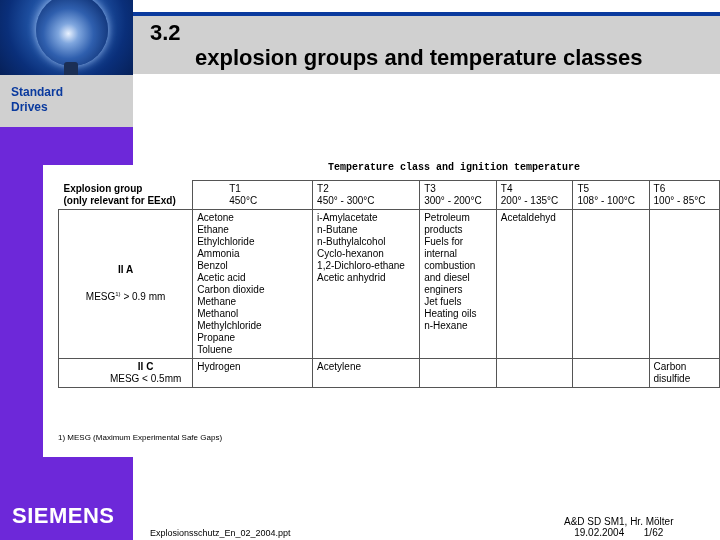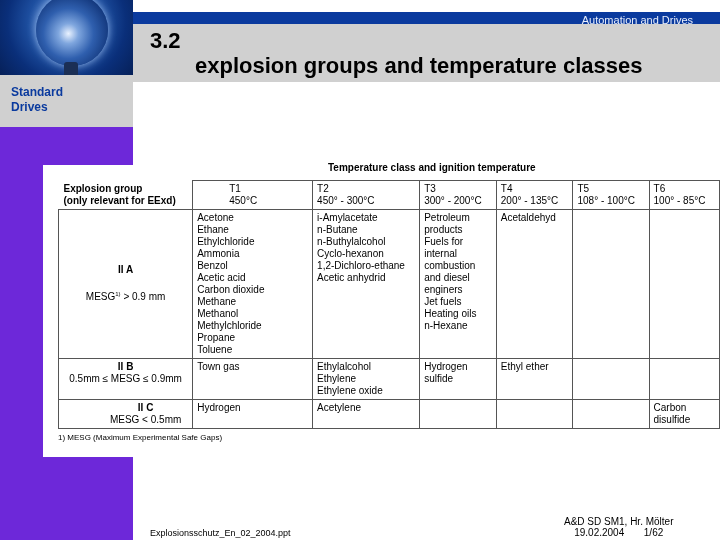--- a/index.html
+++ b/index.html
@@ -1,32 +1,32 @@
 <!DOCTYPE html>
 <html><head>
 <meta charset="utf-8">
 <style>
   html,body{margin:0;padding:0;}
   body{width:720px;height:540px;position:relative;overflow:hidden;background:#fff;font-family:"Liberation Sans",sans-serif;color:#000;}
   .topbar{position:absolute;left:133px;top:12px;width:587px;height:16px;background:#0a3a9e;}
   .topbar .brand{position:absolute;right:27px;top:2px;font-size:11px;color:#e8eefc;}
-  .titlebar{position:absolute;left:133px;top:16px;width:587px;height:58px;background:#d0d0d0;margin-top:8px;}
+  .titlebar{position:absolute;left:133px;top:16px;width:587px;height:58px;background:#d0d0d0;}
   .title-num{position:absolute;left:17px;top:4px;font-size:22px;font-weight:bold;}
   .title-text{position:absolute;left:62px;top:4px;font-size:22px;font-weight:bold;line-height:25px;}
   .sidebar{position:absolute;left:0;top:0;width:133px;height:540px;background:#6d28d9;}
   .globe{position:absolute;left:0;top:0;width:133px;height:75px;background:radial-gradient(circle at 50% 30%,#a9c6ef 0%,#4f7fc9 20%,#1d4e9f 45%,#0a2f7a 70%,#062058 100%);overflow:hidden;}
   .globe .ball{position:absolute;left:36px;top:-6px;width:72px;height:72px;border-radius:50%;background:radial-gradient(circle at 45% 55%,#e9f2ff 0%,#7fa6de 18%,#2f5fae 45%,#0d2f72 80%);box-shadow:0 0 8px #9fc0f0;}
   .globe .stand{position:absolute;left:64px;top:62px;width:14px;height:13px;background:#1b2f55;border-radius:3px 3px 0 0;}
   .label-box{position:absolute;left:0;top:75px;width:133px;height:52px;background:#d0d0d0;}
   .label-box div{position:absolute;left:11px;top:10px;font-size:12px;font-weight:bold;color:#0a3a9e;line-height:15px;}
   .content{position:absolute;left:43px;top:165px;width:677px;height:292px;background:#fff;}
   .siemens{position:absolute;left:12px;top:503px;font-size:22px;font-weight:bold;color:#fff;letter-spacing:0.5px;}
   .filename{position:absolute;left:150px;top:528px;font-size:9px;}
   .footer-right{position:absolute;left:564px;top:516px;font-size:10px;line-height:11px;text-align:center;}
-  .table-caption{position:absolute;left:328px;top:162px;font-size:10px;font-weight:bold;}
+  .table-caption{position:absolute;left:328px;top:162px;font-size:10px;font-weight:bold;font-family:Liberation Mono, monospace;}
   table.gas{position:absolute;left:58px;top:180px;border-collapse:collapse;font-size:10px;line-height:12px;}
   table.gas td{border:1px solid #555;vertical-align:top;padding:2px 4px;}
   table.gas td.nob{border:none;font-weight:bold;}
   table.gas td.grp{text-align:center;vertical-align:middle;}
   .footnote{position:absolute;left:58px;top:433px;font-size:8px;}
   sup{font-size:6px;}
 </style>
 </head>
 <body>
 
@@ -34,20 +34,21 @@
   <div class="globe">
     <div class="ball"></div>
     <div class="stand"></div>
   </div>
   <div class="label-box">
     <div>
       <span>Standard</span><br>
       <span>Drives</span>
     </div>
   </div>
+  <div class="siemens">SIEMENS</div>
 </div>
 
 <div class="topbar">
   <span class="brand">Automation and Drives</span>
 </div>
 
 <div class="titlebar">
   <span class="title-num">3.2</span>
   <div class="title-text">
     <br>
@@ -104,35 +105,20 @@
 and diesel
 enginers
 Jet fuels
 Heating oils
 n-Hexane</td>
     <td style="white-space:pre-line">Acetaldehyd</td>
     <td style="white-space:pre-line"></td>
     <td style="white-space:pre-line"></td>
   </tr>
   <tr>
-    <td class="grp" style="vertical-align:top;">
-      <b>II B</b><br>
-      <span>0.5mm ≤ MESG ≤ 0.9mm</span>
-    </td>
-    <td style="white-space:pre-line;height:34px;">Town gas</td>
-    <td style="white-space:pre-line">Ethylalcohol
-Ethylene
-Ethylene oxide</td>
-    <td style="white-space:pre-line">Hydrogen
-sulfide</td>
-    <td style="white-space:pre-line">Ethyl ether</td>
-    <td style="white-space:pre-line"></td>
-    <td style="white-space:pre-line"></td>
-  </tr>
-  <tr>
     <td class="grp" style="vertical-align:top;padding-left:44px;">
       <b>II C</b><br>
       <span>MESG &lt; 0.5mm</span>
     </td>
     <td style="white-space:pre-line">Hydrogen</td>
     <td style="white-space:pre-line">Acetylene</td>
     <td style="white-space:pre-line"></td>
     <td style="white-space:pre-line"></td>
     <td style="white-space:pre-line"></td>
     <td style="white-space:pre-line">Carbon

